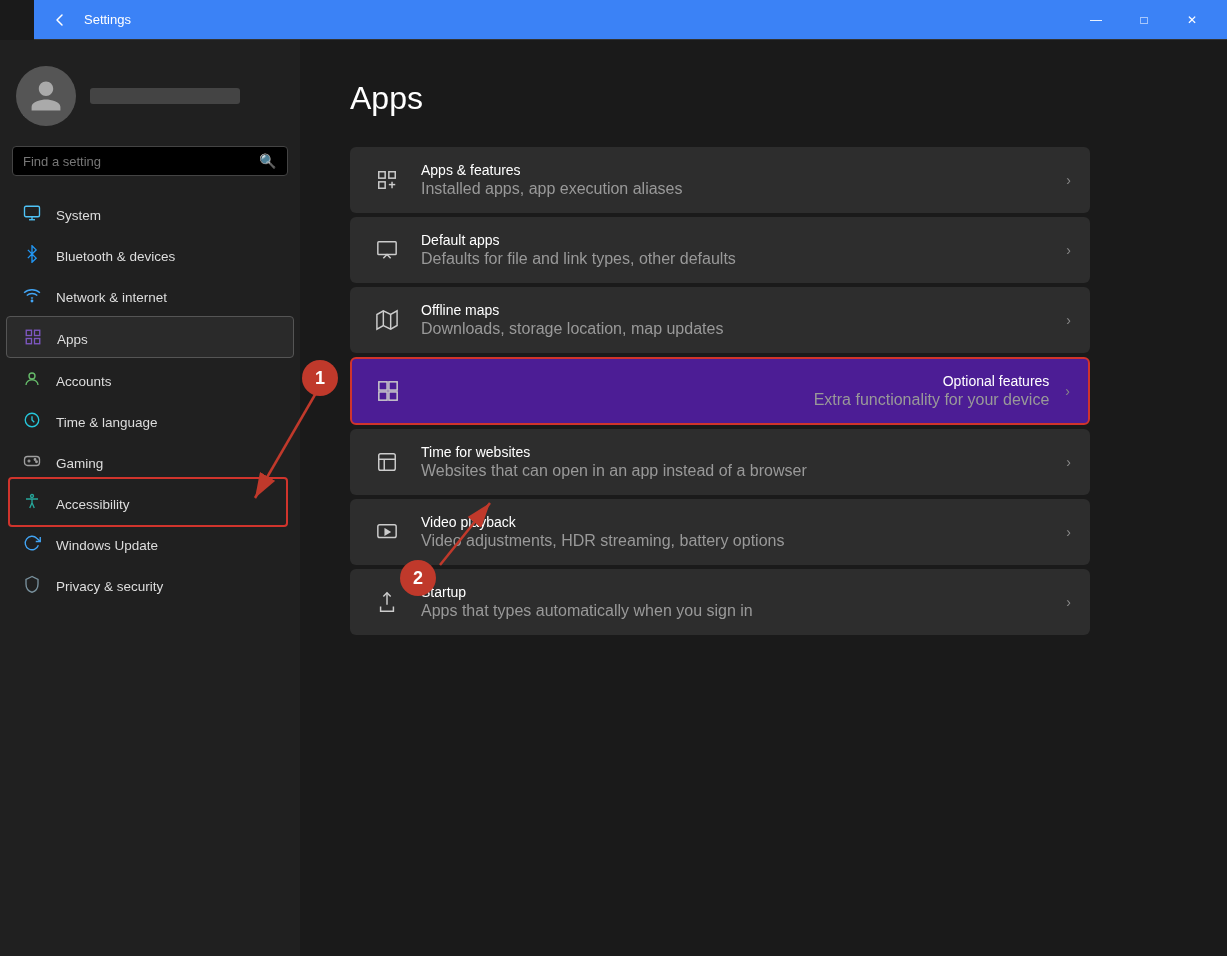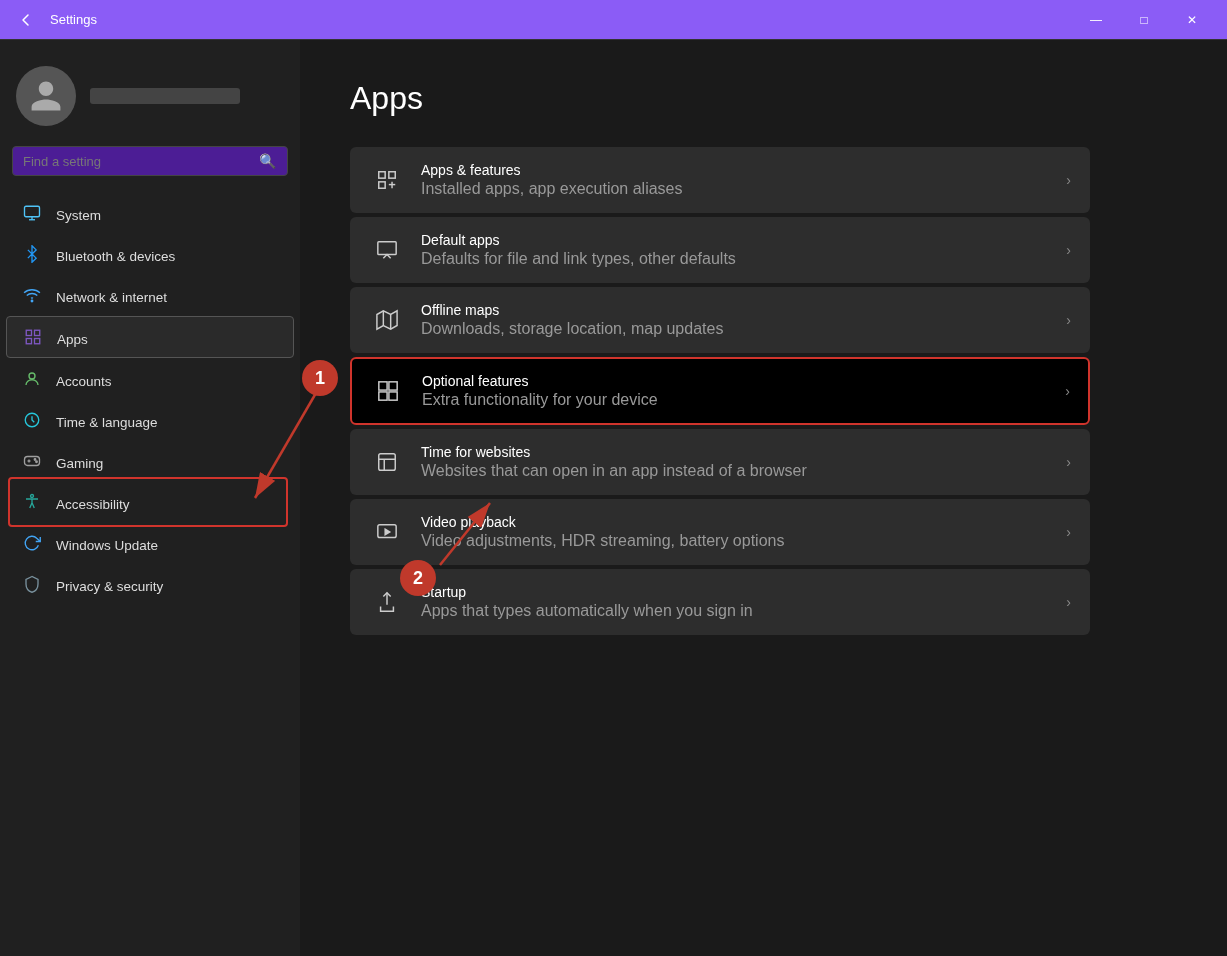--- a/index.html
+++ b/index.html
@@ -8,27 +8,28 @@
       color: #ffffff;
       font-family: 'Segoe UI', sans-serif;
       width: 1227px;
       height: 956px;
       overflow: hidden;
       position: relative;
     }
 
     
     .titlebar {
-      background: #8b5cf6;
+      background: #3b82f6;
       height: 40px;
       display: flex;
       align-items: center;
       padding: 0 12px;
       gap: 10px;
       border-bottom: 1px solid #333;
+      margin-left: 34px;
     }
     .titlebar-back {
       width: 28px; height: 28px;
       background: none; border: none; cursor: pointer;
       color: #fff; font-size: 16px; display: flex; align-items: center; justify-content: center;
       border-radius: 4px;
     }
     .titlebar-title {
       font-size: 13px;
       color: #fff;
@@ -76,21 +77,21 @@
     .avatar svg { width: 36px; height: 36px; fill: #aaa; }
     .username-block {
       background: #444;
       width: 150px;
       height: 16px;
       border-radius: 3px;
     }
 
     .search-box {
       margin: 0 12px 16px;
-      background: #4c1d95;
+      background: #000000;
       border: 1px solid #444;
       border-radius: 4px;
       display: flex; align-items: center; gap: 8px;
       padding: 6px 10px;
     }
     .search-box input {
       background: none; border: none; outline: none;
       color: #ccc; font-size: 13px; flex: 1;
     }
     .search-box input::placeholder { color: #777; }
@@ -143,21 +144,22 @@
       background: #2d2d2d;
       border-radius: 6px;
       display: flex; align-items: center;
       padding: 14px 18px;
       gap: 16px;
       cursor: pointer;
       border: 1px solid transparent;
     }
     .settings-item.highlighted {
       border: 2px solid #d0342c;
-      background: #000000;
+      background: #4c1d95;
+      text-align: right;
     }
 
     .settings-item-icon {
       width: 36px; height: 36px;
       display: flex; align-items: center; justify-content: center;
       flex-shrink: 0;
       color: #ccc;
       font-size: 22px;
     }
     .settings-item-text { flex: 1; }

